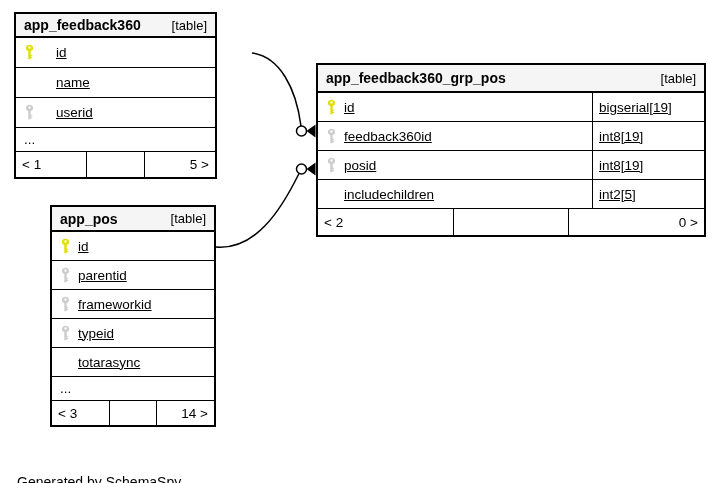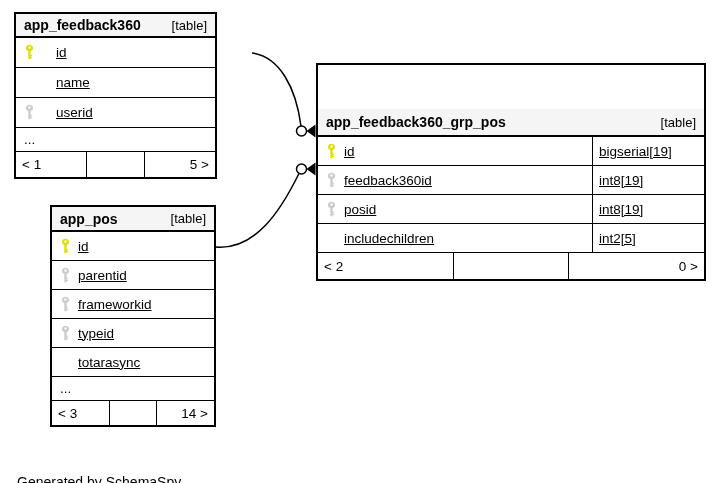--- a/index.html
+++ b/index.html
@@ -34,21 +34,21 @@
   
   #tbl-0 { left: 14px; top: 12px; width: 203px; }
   #tbl-0 .tbl-head { height: 24px; }
   #tbl-0 .col-row { height: 30px; }
   #tbl-0 .col-name { padding-left: 14px; }
   #tbl-0 .ellipsis-row { height: 24px; }
   #tbl-0 .tbl-foot { height: 25px; }
 
   
   #tbl-1 { left: 316px; top: 63px; width: 390px; }
-  #tbl-1 .tbl-head { height: 28px; margin-top: 44px; }
+  #tbl-1 .tbl-head { height: 28px; }
   #tbl-1 .col-row { height: 29px; }
   #tbl-1 .tbl-foot { height: 26px; }
 
   
   #tbl-2 { left: 50px; top: 205px; width: 166px; }
   #tbl-2 .tbl-head { height: 25px; }
   #tbl-2 .col-row { height: 29px; }
   #tbl-2 .ellipsis-row { height: 24px; }
   #tbl-2 .tbl-foot { height: 24px; }
 

